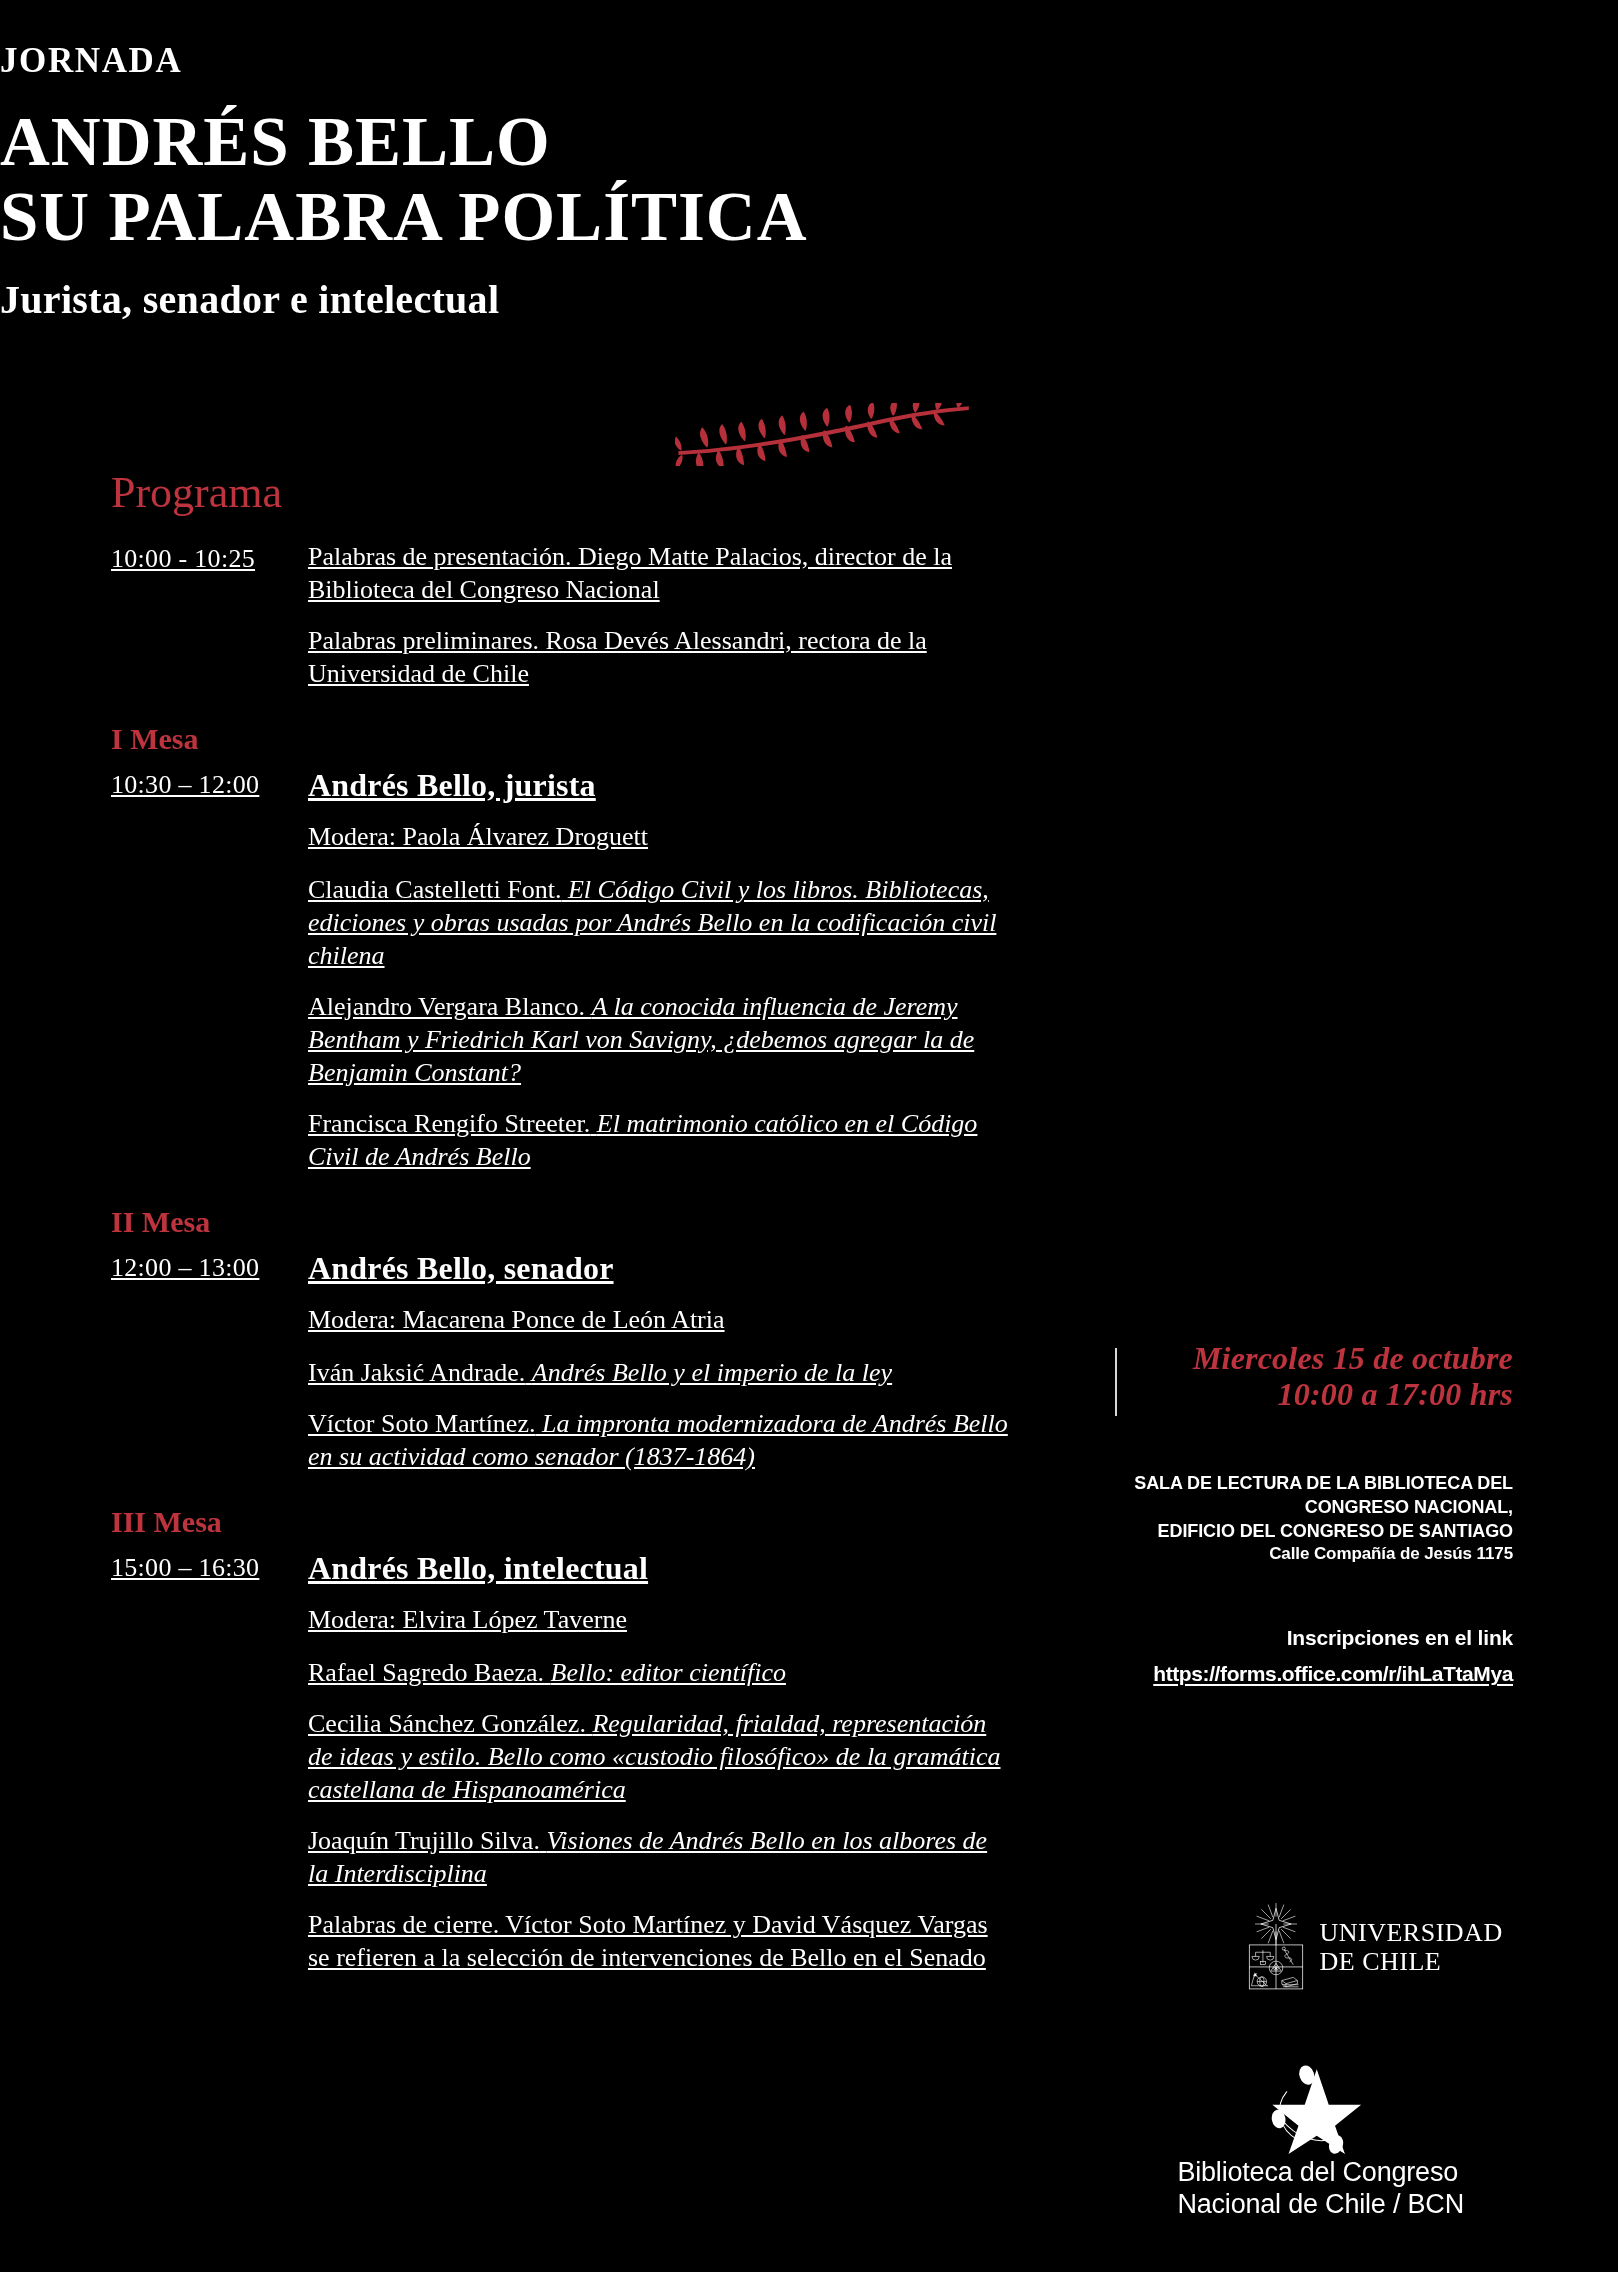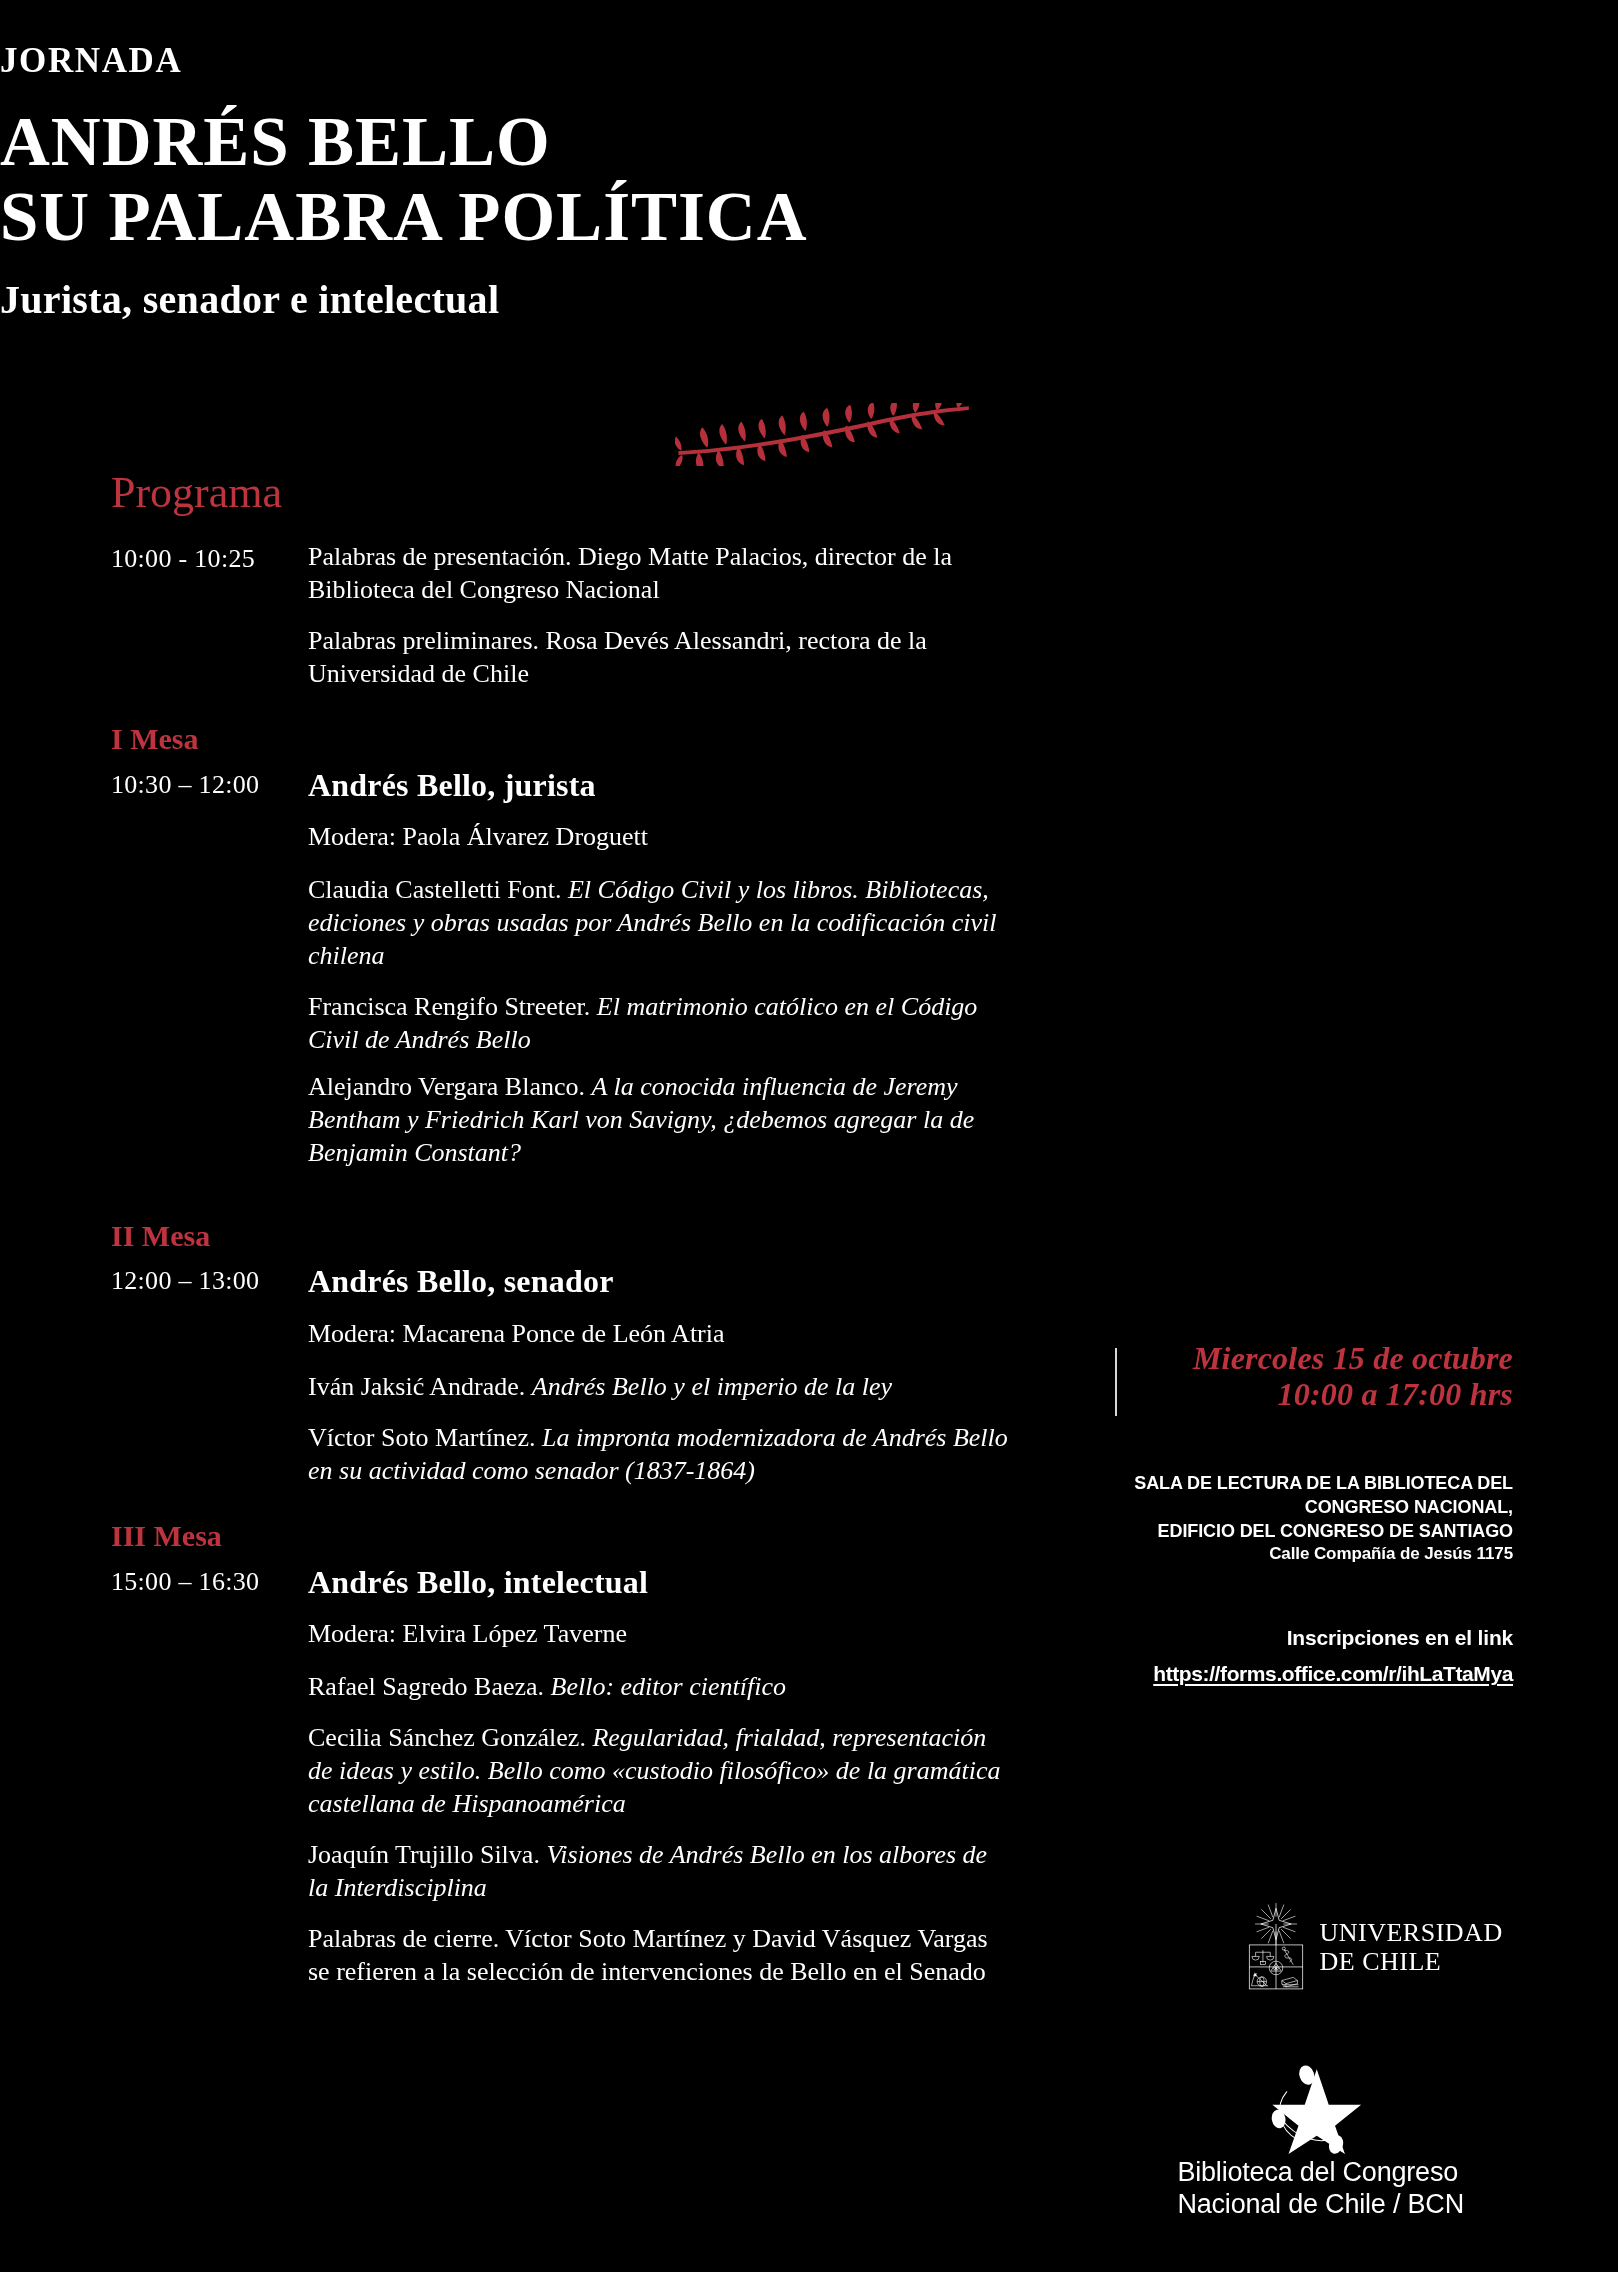--- a/index.html
+++ b/index.html
@@ -84,20 +84,21 @@
     font-size: 30px;
     color: #BE343E;
     margin-top: 34px;
     margin-bottom: 12.6px;
     line-height: 1;
   }
   .block {
     display: flex;
     align-items: flex-start;
     margin-bottom: 2.1px;
+    text-decoration: underline;
   }
   .time {
     width: 197px;
     flex: 0 0 197px;
     font-size: 26px;
     line-height: 1.30;
     color: #ffffff;
     padding-top: 2.1px;
     letter-spacing: 0.3px;
   }
@@ -298,22 +299,22 @@
     </div>
   </div>
 
   <div class="mesa-label">I Mesa</div>
   <div class="block">
     <div class="time bold-row">10:30 – 12:00</div>
     <div class="body-col">
       <div class="session-title">Andrés Bello, jurista</div>
       <div class="para modera">Modera:  Paola Álvarez Droguett</div>
       <div class="para spaced"><span>Claudia Castelletti Font.</span> <em>El Código Civil y los libros. Bibliotecas, ediciones y obras usadas por Andrés Bello en la codificación civil chilena</em></div>
+      <div class="para spaced"><span>Alejandro Vergara Blanco.</span> <em>A la conocida influencia de Jeremy Bentham y Friedrich Karl von Savigny, ¿debemos agregar la de Benjamin Constant?</em></div>
       <div class="para"><span>Francisca Rengifo Streeter.</span> <em>El matrimonio católico en el Código Civil de Andrés Bello</em></div>
-      <div class="para spaced"><span>Alejandro Vergara Blanco.</span> <em>A la conocida influencia de Jeremy Bentham y Friedrich Karl von Savigny, ¿debemos agregar la de Benjamin Constant?</em></div>
     </div>
   </div>
 
   <div class="mesa-label">II Mesa</div>
   <div class="block">
     <div class="time bold-row">12:00 – 13:00</div>
     <div class="body-col">
       <div class="session-title">Andrés Bello, senador</div>
       <div class="para modera">Modera:  Macarena Ponce de León Atria</div>
       <div class="para spaced"><span>Iván Jaksić Andrade.</span> <em>Andrés Bello y el imperio de la ley</em></div>

